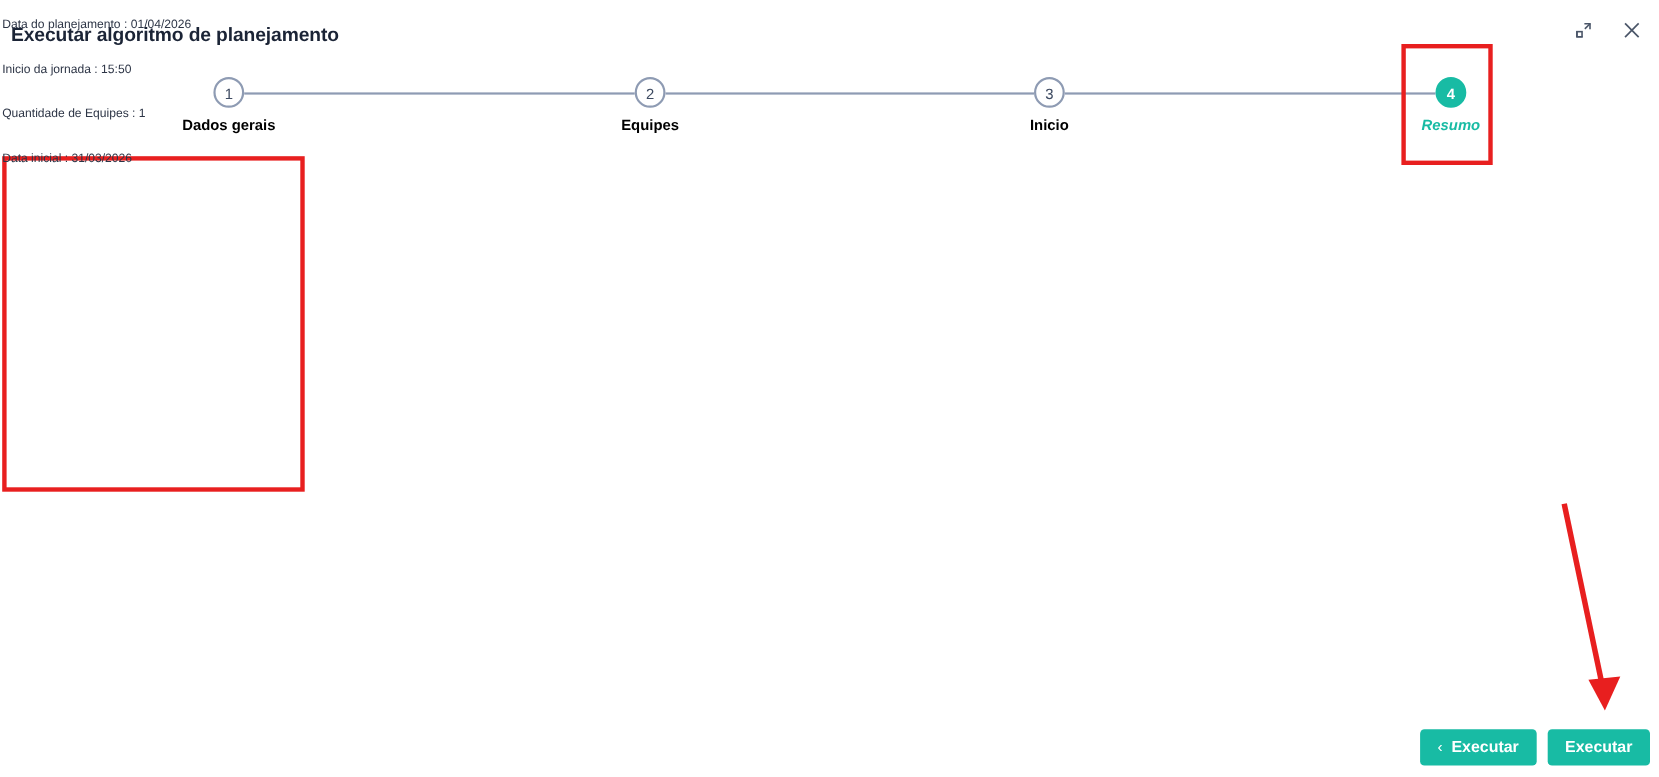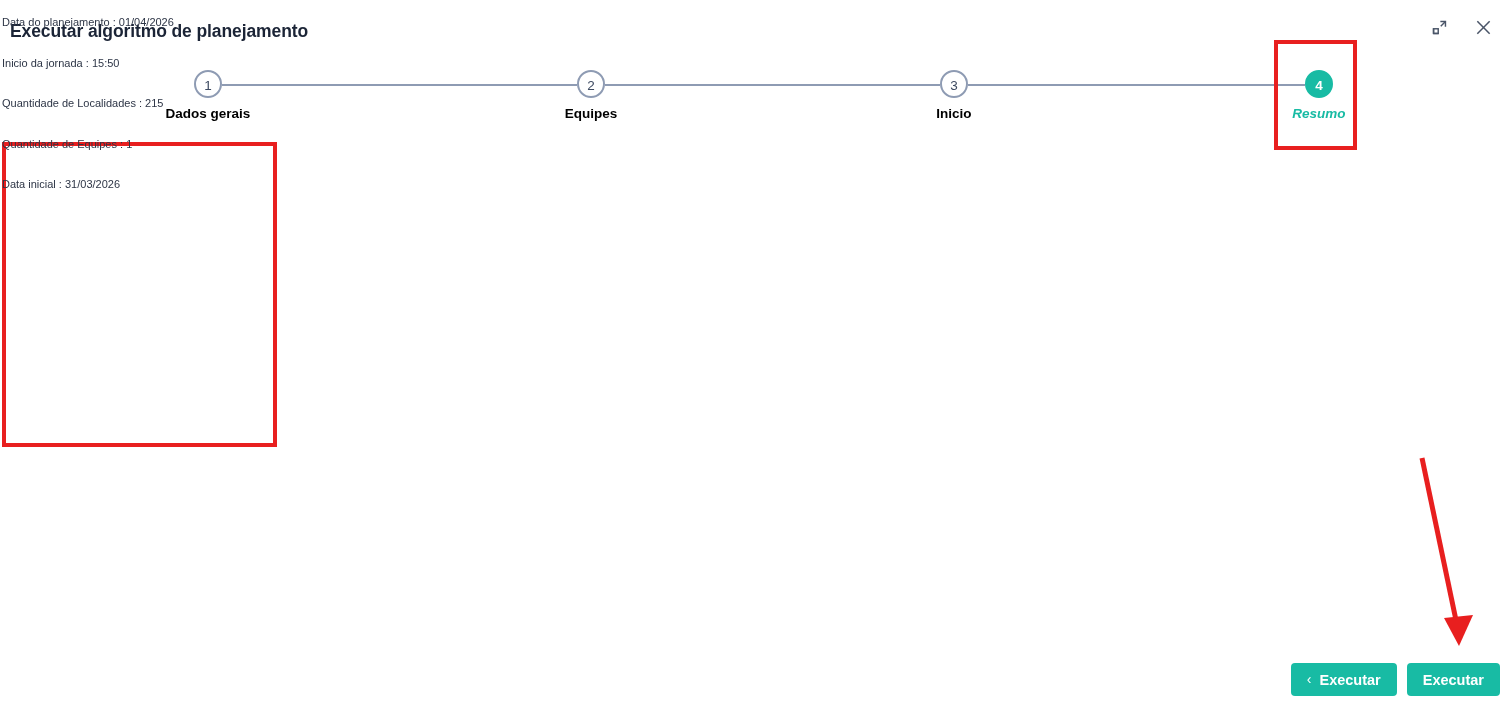--- a/index.html
+++ b/index.html
@@ -236,21 +236,20 @@
     <div class="step-label">Resumo</div>
   </div>
 </div>
 
 <div class="step4-highlight"></div>
 
 <div class="summary"></div>
 <div class="summary-list">
   <div class="summary-row">Data do planejamento : 01/04/2026</div>
   <div class="summary-row">Inicio da jornada : 15:50</div>
-  <div class="summary-row">Quantidade de Localidades : 215</div>
   <div class="summary-row">Quantidade de Equipes : 1</div>
   <div class="summary-row">Data inicial : 31/03/2026</div>
 </div>
 
 <div class="arrow-annotation">
   <svg width="108" height="200" viewBox="0 0 108 200">
     <line x1="22" y1="8" x2="57" y2="175" stroke="#e81f1f" stroke-width="5"></line>
     <polygon points="44,168 73,165 59,196" fill="#e81f1f"></polygon>
   </svg>
 </div>

